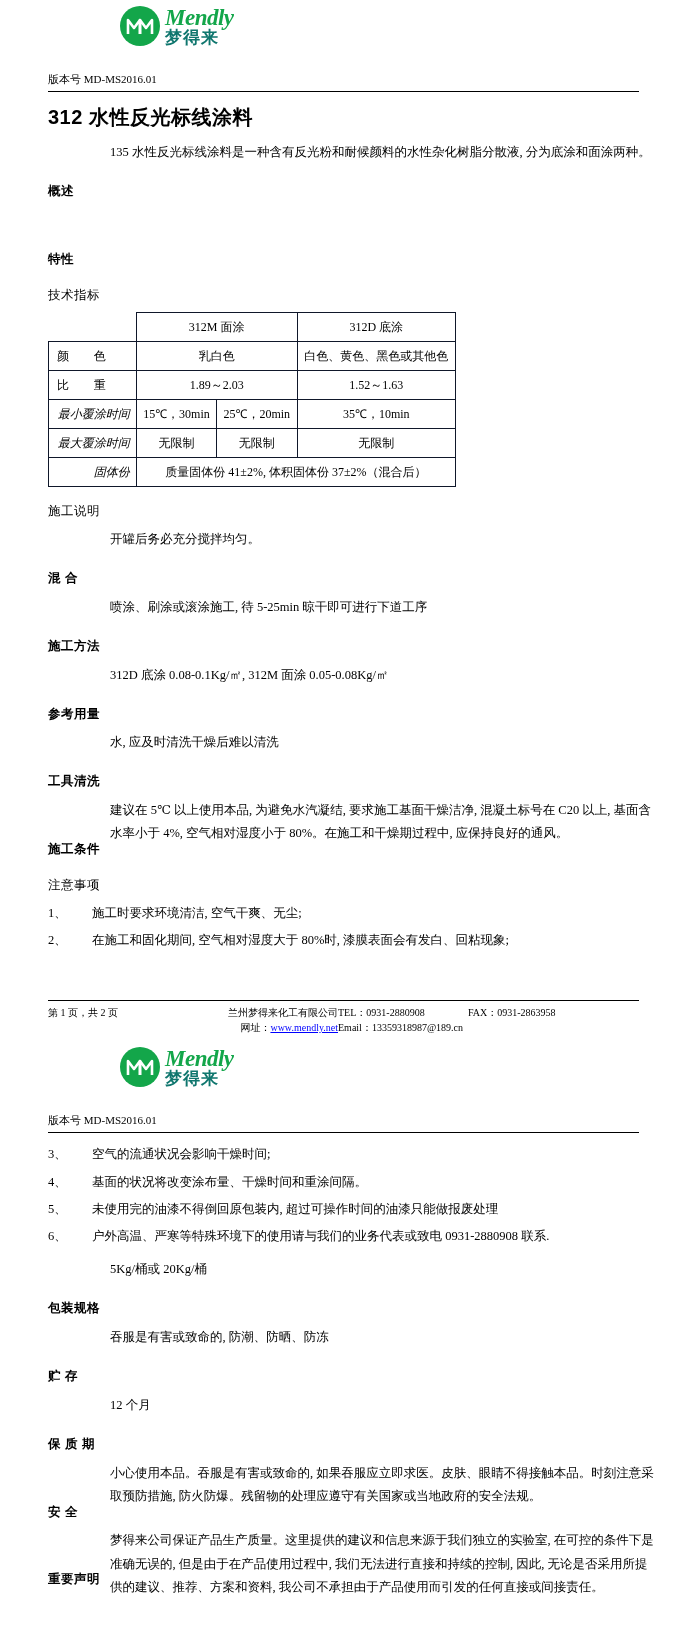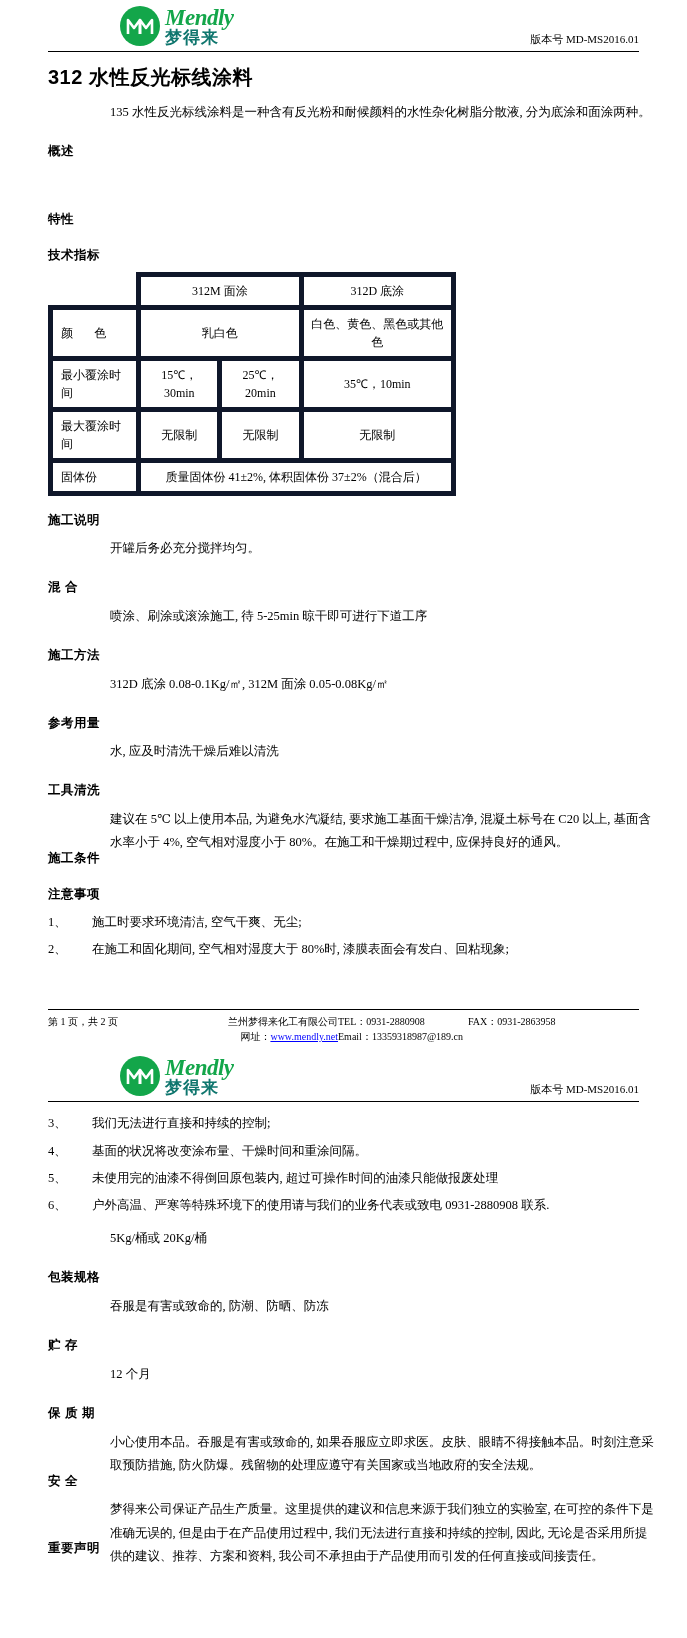--- a/index.html
+++ b/index.html
@@ -21,20 +21,21 @@
   .page-inner {
     padding: 0 32px 0 48px;
   }
   
   .header {
     display: flex;
     align-items: flex-start;
     justify-content: space-between;
     padding: 6px 48px 2px 48px;
     box-sizing: border-box;
+    flex-direction: column;
   }
   .logo-wrap {
     display: flex;
     align-items: center;
     margin-left: 72px;
   }
   .logo-mark {
     width: 40px;
     height: 40px;
     border-radius: 50%;
@@ -105,45 +106,46 @@
     margin-top: 40px;
   }
   .row .txt {
     flex: 1;
     font-family: "Liberation Serif", "DejaVu Serif", serif;
     font-size: 12.5px;
     line-height: 1.85;
   }
   .section-head {
     font-family: "Liberation Sans", sans-serif;
-    font-weight: bold;
+    font-weight: normal;
     font-size: 12.5px;
     margin: 16px 0 8px 0;
     letter-spacing: 0.5px;
   }
   
   table.spec {
     border-collapse: collapse;
     margin: 6px 0 0 0;
     width: 408px;
     margin-left: 0;
     font-size: 12px;
   }
   table.spec td {
-    border: 5px solid #0f172a;
+    border: 1px solid #0f172a;
     padding: 5px 6px;
     text-align: center;
     font-family: "Liberation Serif", serif;
     font-size: 12px;
     line-height: 1.5;
     height: 16px;
   }
   table.spec td.left {
-    text-align: left;
+    text-align: right;
     padding-left: 8px;
+    font-style: italic;
   }
   table.spec td.spread {
     text-align: justify;
     text-align-last: justify;
     padding-left: 8px;
     padding-right: 30px;
   }
   table.spec td.blank {
     border-top: none;
     border-left: none;
@@ -257,20 +259,25 @@
         <tbody>
             <tr>
           <td class="blank"></td>
           <td colspan="2">312M 面涂</td>
           <td>312D 底涂</td>
         </tr>
         <tr>
           <td class="spread">颜    色</td>
           <td colspan="2">乳白色</td>
           <td>白色、黄色、黑色或其他色</td>
+        </tr>
+        <tr>
+          <td class="spread">比    重</td>
+          <td colspan="2">1.89～2.03</td>
+          <td>1.52～1.63</td>
         </tr>
         <tr>
           <td class="left">最小覆涂时间</td>
           <td>15℃，30min</td>
           <td>25℃，20min</td>
           <td>35℃，10min</td>
         </tr>
         <tr>
           <td class="left">最大覆涂时间</td>
           <td>无限制</td>
@@ -359,21 +366,21 @@
       </div>
     </div>
     <div class="version">版本号 MD-MS2016.01</div>
   </div>
 
   <hr class="rule">
 
   <div class="page-inner" style="padding-top:10px">
     <div class="num-row">
       <div class="num">3、</div>
-      <div class="body">我们无法进行直接和持续的控制;</div>
+      <div class="body">空气的流通状况会影响干燥时间;</div>
     </div>
     <div class="num-row">
       <div class="num">4、</div>
       <div class="body">基面的状况将改变涂布量、干燥时间和重涂间隔。</div>
     </div>
     <div class="num-row">
       <div class="num">5、</div>
       <div class="body">未使用完的油漆不得倒回原包装内, 超过可操作时间的油漆只能做报废处理</div>
     </div>
     <div class="num-row">

